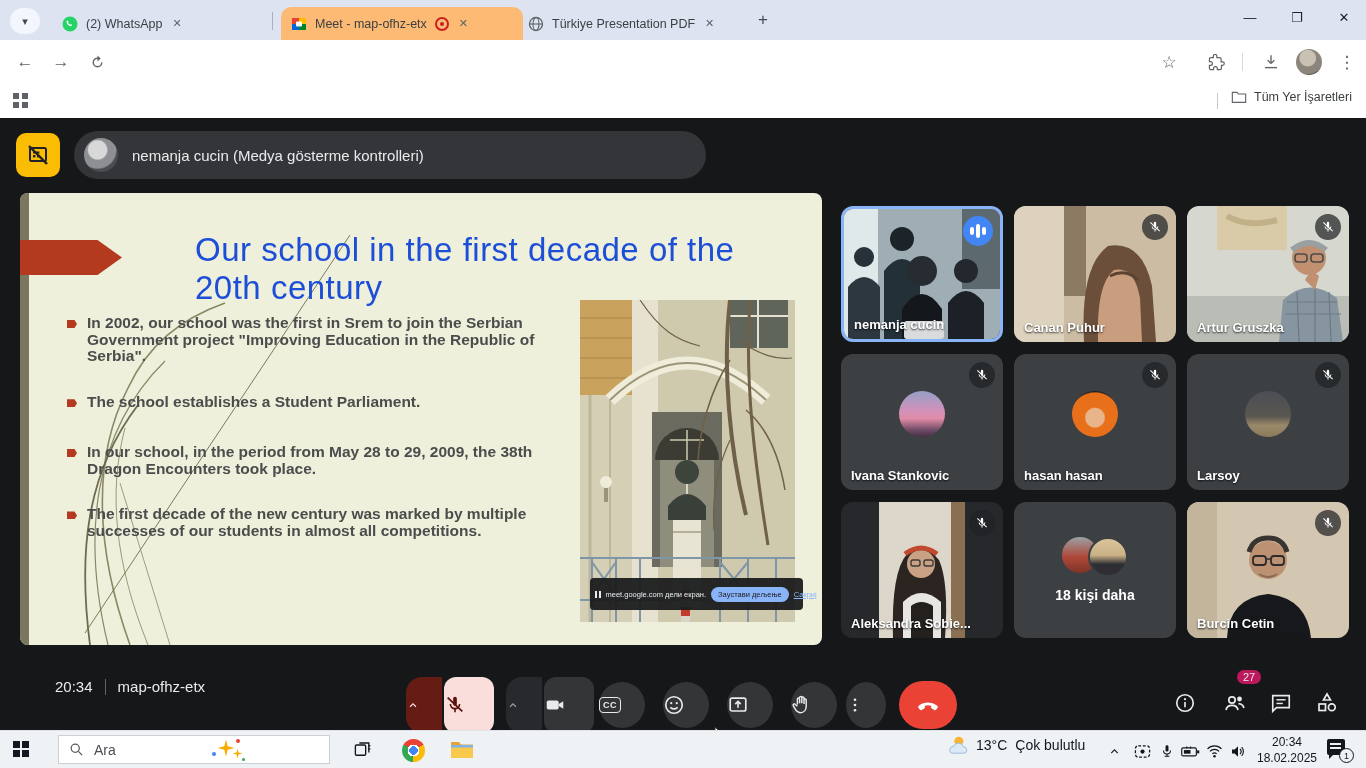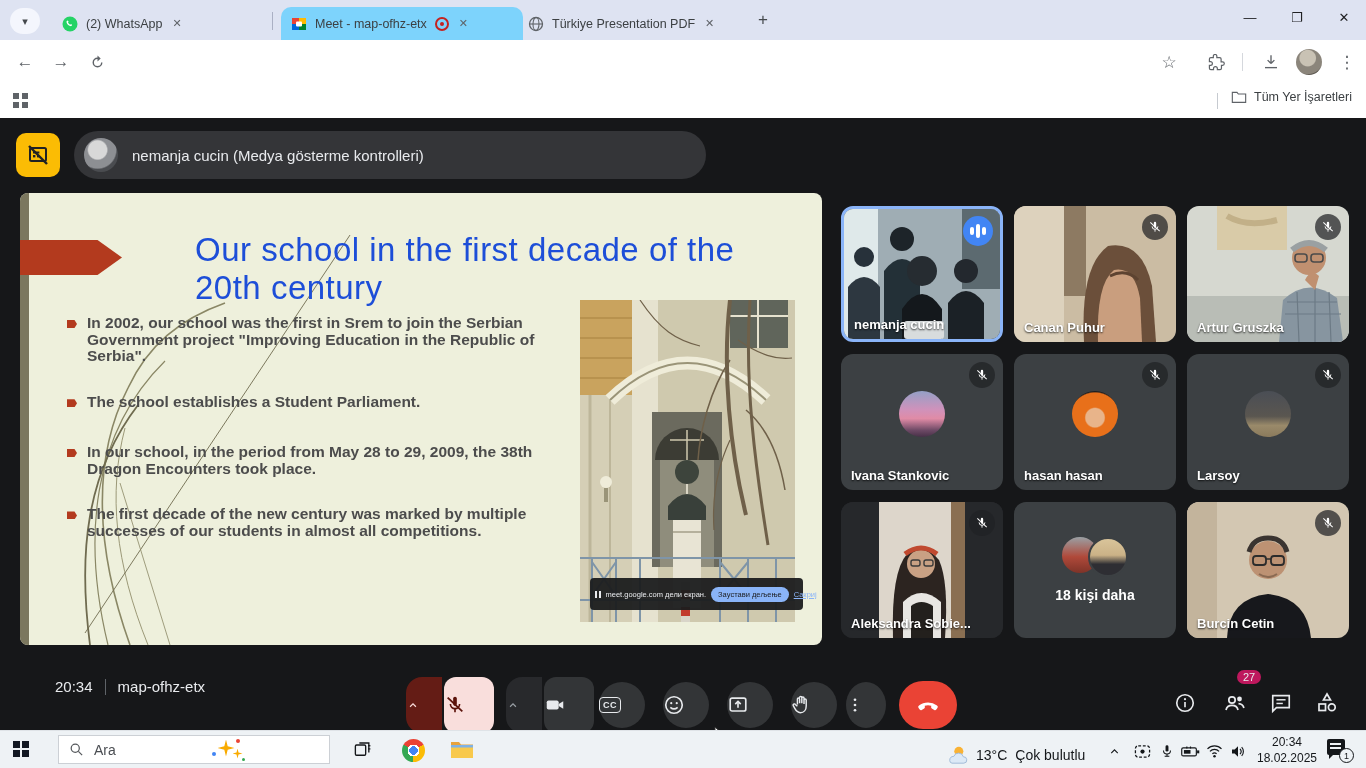--- a/index.html
+++ b/index.html
@@ -2,21 +2,21 @@
 <html><head>
 <meta charset="utf-8">
 <style>
   html,body{margin:0;padding:0;background:#000;}
   .screen{position:relative;width:1366px;height:768px;overflow:hidden;font-family:"Liberation Sans",sans-serif;background:#17181a;}
   
   .tabstrip{position:absolute;left:0;top:0;width:1366px;height:40px;background:#dee3f2;}
   .tabsearch{position:absolute;left:10px;top:8px;width:30px;height:26px;border-radius:13px;background:#f4f6fd;color:#45494d;display:flex;align-items:center;justify-content:center;font-size:11px;}
   .tab{position:absolute;top:7px;height:33px;display:flex;align-items:center;gap:8px;padding:0 10px;font-size:12.5px;color:#3c4043;}
   .tab .ttl{white-space:nowrap;overflow:hidden;max-width:150px;}
-  .tab.active{background:#7dd3fc;border-radius:10px 10px 0 0;}
+  .tab.active{background:#fdba74;border-radius:10px 10px 0 0;}
   .tabx{color:#5f6368;font-size:11px;padding:0 2px;cursor:pointer;}
   .tabdiv{position:absolute;top:12px;width:1px;height:18px;background:#aab0c4;}
   .newtab{position:absolute;left:758px;top:10px;font-size:17px;color:#45494d;}
   .winctl{position:absolute;top:0;height:34px;display:flex;align-items:center;justify-content:center;width:44px;color:#202124;font-size:13px;}
   .favi{width:16px;height:16px;flex:0 0 16px;}
   .recdot{width:10px;height:10px;border:2px solid #c5221f;border-radius:50%;display:flex;align-items:center;justify-content:center;}
   .recdot i{width:4px;height:4px;background:#c5221f;border-radius:50%;}
   .toolbar{position:absolute;left:0;top:40px;width:1366px;height:44px;background:#ffffff;}
   .navic{position:absolute;top:9px;width:26px;height:26px;display:flex;align-items:center;justify-content:center;color:#5f6368;font-size:17px;}
   .omni{position:absolute;left:125px;top:47px;width:1028px;height:31px;border-radius:16px;background:#eef1f8;display:flex;align-items:center;gap:10px;padding-left:8px;box-sizing:border-box;}
@@ -84,21 +84,21 @@
   .taskbar{position:absolute;left:0;top:730px;width:1366px;height:45px;background:#eef2f5;border-top:1px solid #dfe3e7;box-sizing:border-box;}
   .startbtn{position:absolute;left:13px;top:10px;width:17px;height:17px;display:grid;grid-template-columns:7px 7px;grid-auto-rows:7px;gap:2px;}
   .startbtn i{background:#121722;}
   .searchbox{position:absolute;left:58px;top:4px;width:272px;height:29px;background:#fff;border:1px solid #ccd0d5;box-sizing:border-box;display:flex;align-items:center;gap:10px;padding:0 10px;}
   .searchbox span{color:#4a4d52;font-size:14px;flex:1;}
   .spark{position:relative;width:34px;height:22px;}
   .star4{position:absolute;background:#f9ab00;clip-path:polygon(50% 0,60% 40%,100% 50%,60% 60%,50% 100%,40% 60%,0 50%,40% 40%);}
   .dot{position:absolute;border-radius:50%;}
   .tbicon{position:absolute;top:5px;width:28px;height:28px;display:flex;align-items:center;justify-content:center;}
   .chromeball{width:23px;height:23px;border-radius:50%;background:radial-gradient(circle,#4285f4 0 26%,#ffffff 26% 36%,rgba(0,0,0,0) 36%),conic-gradient(from 60deg,#fbbc05 0 120deg,#34a853 0 240deg,#ea4335 0 360deg);}
-  .wx{position:absolute;left:946px;top:14px;display:flex;align-items:center;gap:8px;}
+  .wx{position:absolute;left:946px;top:4px;display:flex;align-items:center;gap:8px;}
   .wx .t{font-size:14px;color:#14171a;}
   .clockblk{position:absolute;left:1252px;top:3px;width:70px;text-align:center;font-size:12px;color:#14171a;line-height:1.35;}
   .notif{position:absolute;left:1327px;top:8px;width:22px;height:20px;}
   .notif .bub{width:18px;height:16px;background:#14171a;border-radius:2px;position:relative;}
   .notif .bub:after{content:"";position:absolute;left:2px;bottom:-4px;border:4px solid transparent;border-top-color:#14171a;border-left-color:#14171a;}
   .notif .ln{position:absolute;left:3px;width:11px;height:1.5px;background:#eef2f5;}
   .nbadge{position:absolute;right:-5px;bottom:-4px;width:13px;height:13px;border-radius:50%;background:#eef2f5;border:1px solid #14171a;color:#14171a;font-size:9px;display:flex;align-items:center;justify-content:center;}
   .cursor{position:absolute;left:714px;top:608px;}
 </style>
 </head>

